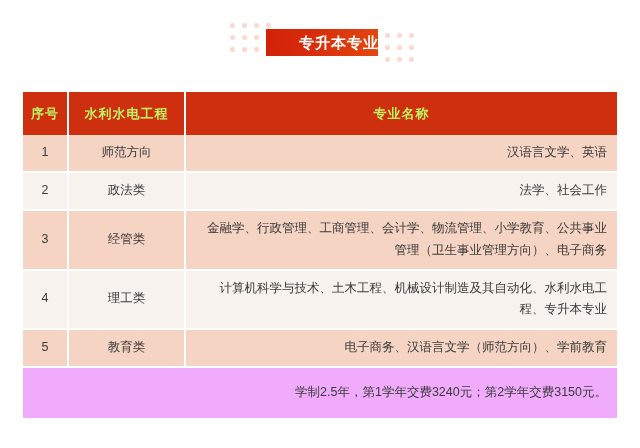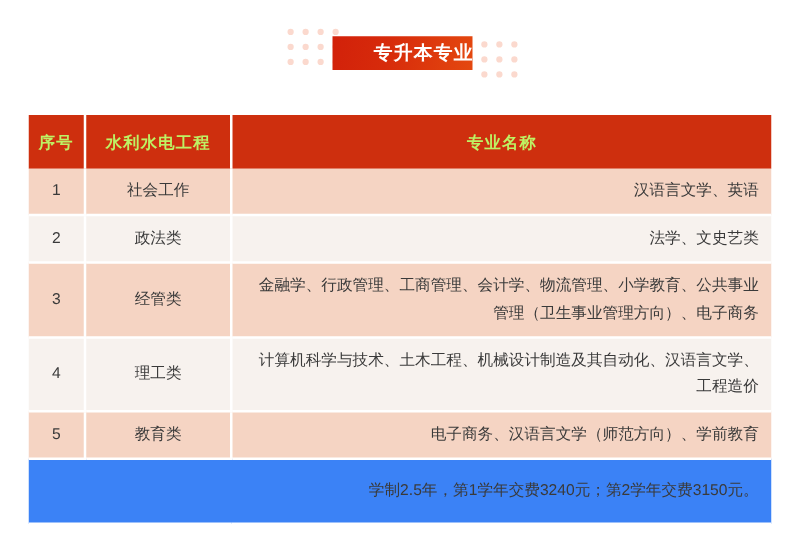--- a/index.html
+++ b/index.html
@@ -107,21 +107,21 @@
     border-bottom: 2px solid #ffffff;
     padding: 7px 10px;
     line-height: 1.75;
   }
   table.majors tbody td:last-child { border-right: none; text-align: right; }
   tr.shade-a td { background: #F5D4C3; }
   tr.shade-b td { background: #F7F2EE; }
   td.col-name { padding-left: 16px; padding-right: 16px; }
 
   tr.footer-row td {
-    background: #3b82f6;
+    background: #f0abfc;
     height: 36px;
     text-align: center;
     font-size: 12.5px;
     color: #3A3A3A;
     border-right: none;
     border-bottom: none;
     padding: 8px 10px;
   }
 </style>
 </head>
@@ -170,37 +170,37 @@
         <th>
           <div class="hdr-seq">序号</div>
         </th>
         <th>水利水电工程</th>
         <th>专业名称</th>
       </tr>
     </thead>
     <tbody>
       <tr class="shade-a">
         <td>1</td>
-        <td>社会工作</td>
+        <td>师范方向</td>
         <td class="col-name">汉语言文学、英语</td>
       </tr>
       <tr class="shade-b">
         <td>2</td>
         <td>政法类</td>
-        <td class="col-name">法学、文史艺类</td>
+        <td class="col-name">法学、社会工作</td>
       </tr>
       <tr class="shade-a">
         <td>3</td>
         <td>经管类</td>
         <td class="col-name">金融学、行政管理、工商管理、会计学、物流管理、小学教育、公共事业管理（卫生事业管理方向）、电子商务</td>
       </tr>
       <tr class="shade-b">
         <td>4</td>
         <td>理工类</td>
-        <td class="col-name">计算机科学与技术、土木工程、机械设计制造及其自动化、汉语言文学、工程造价</td>
+        <td class="col-name">计算机科学与技术、土木工程、机械设计制造及其自动化、水利水电工程、专升本专业</td>
       </tr>
       <tr class="shade-a">
         <td>5</td>
         <td>教育类</td>
         <td class="col-name">电子商务、汉语言文学（师范方向）、学前教育</td>
       </tr>
       <tr class="footer-row">
         <td colspan="3">学制2.5年，第1学年交费3240元；第2学年交费3150元。</td>
       </tr>
     </tbody>

